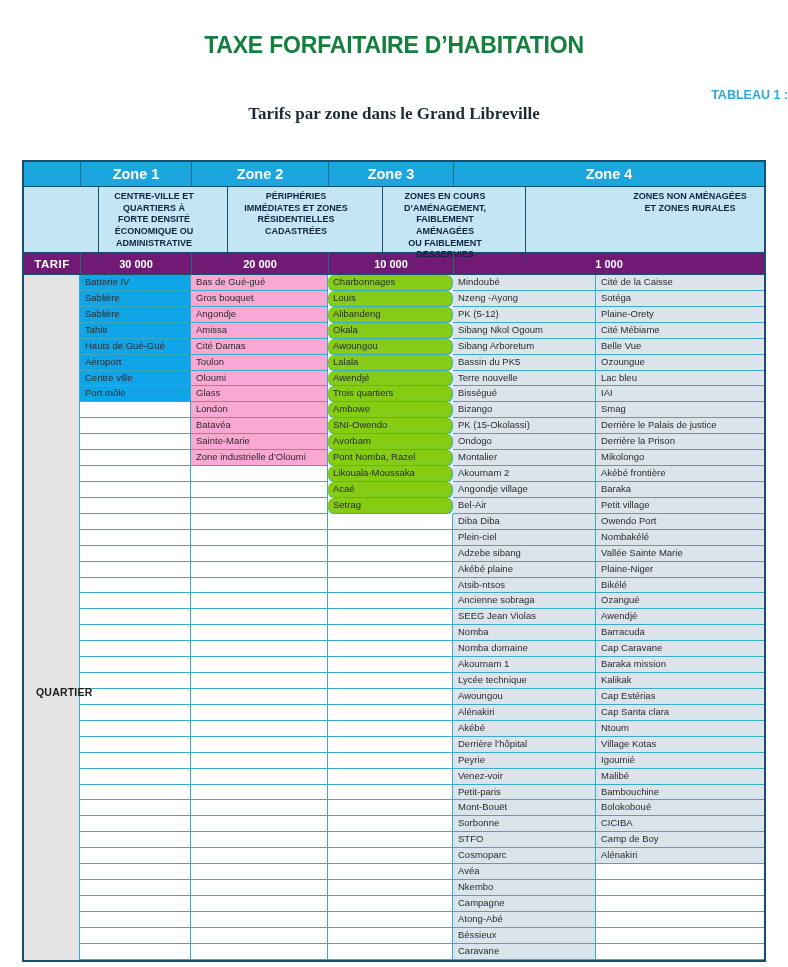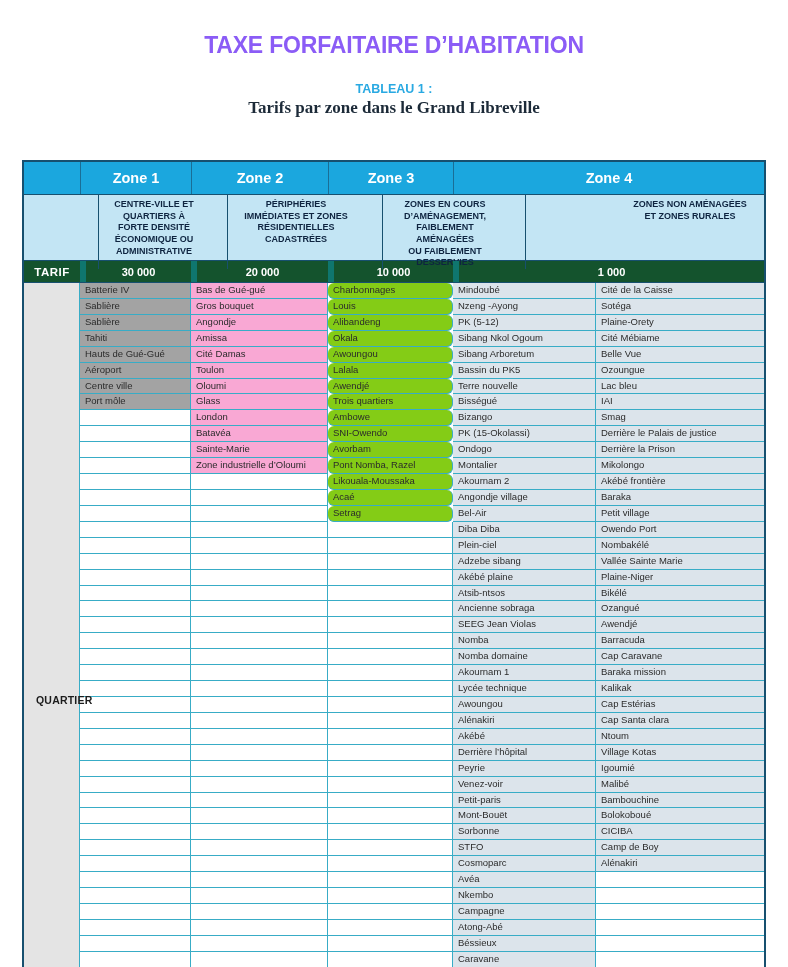--- a/index.html
+++ b/index.html
@@ -7,68 +7,68 @@
   body {
     width: 788px; height: 967px;
     font-family: "Liberation Sans", "DejaVu Sans", sans-serif;
     overflow: hidden; position: relative;
   }
   .page { width: 788px; height: 967px; position: relative; }
 
   
   .title {
     margin-top: 32px; text-align: center;
-    color: #8b5cf6; font-weight: bold; font-size: 23px; letter-spacing: -0.2px;
+    color: #15803d; font-weight: bold; font-size: 23px; letter-spacing: -0.2px;
   }
   .subtitle-label {
-    margin-top: 23px; text-align: center;
+    margin-top: 29px; text-align: right;
     color: #29a9e2; font-weight: bold; font-size: 12.5px;
   }
   .subtitle {
     margin-top: 2px; text-align: center;
     font-family: "Liberation Serif", "DejaVu Serif", serif;
     color: #1c2a38; font-weight: bold; font-size: 17px;
   }
 
   
   .tf-table {
     position: absolute; left: 22px; top: 128px; width: 744px;
     border: 2px solid #17506f; background: #ffffff;
   }
   .grid-cols {
     display: grid;
     grid-template-columns: 56px 111px 137px 125px 143px 168px;
   }
   
-  .zone-head { height: 32px; background: #1ba7de; }
+  .zone-head { height: 24px; background: #1ba7de; }
   .zone-head .zcell {
     color: #ffffff; font-weight: bold; font-size: 14.5px;
     display: flex; align-items: center; justify-content: center;
     border-left: 1px solid #1a6e96;
   }
   .zone-head .corner { border-left: none; }
   .zone-head .span2 { grid-column: span 2; }
 
   
   .desc-row { height: 66px; background: #c3e5f4; border-top: 1px solid #17506f; gap: 18px; }
   .desc-row .dcell {
     color: #0e2440; font-weight: bold; font-size: 9px; line-height: 1.3;
     text-align: center; padding: 4px 6px 0 6px;
     border-left: 1px solid #17506f;
     white-space: pre-line;
   }
   .desc-row .corner { border-left: none; }
   .desc-row .span2 { grid-column: span 2; }
 
   
-  .tarif-row { height: 22px; background: #14532d; border-top: 1px solid #17506f; }
+  .tarif-row { height: 22px; background: #701a75; border-top: 1px solid #17506f; }
   .tarif-row .tcell {
     color: #ffffff; font-weight: bold; font-size: 11px;
     display: flex; align-items: center; justify-content: center;
-    border-left: 6px solid #0f766e;
+    border-left: 1px solid #0f766e;
   }
   .tarif-row .corner { border-left: none; font-size: 11.5px; letter-spacing: 0.5px; }
   .tarif-row .span2 { grid-column: span 2; }
 
   
   .tbody {
     display: grid;
     grid-template-columns: 56px 111px 137px 125px 143px 168px;
     grid-auto-rows: 15.93px;
     border-top: 1px solid #17506f;
@@ -83,21 +83,21 @@
     text-align: center; color: #1c1c1c;
     font-weight: bold; font-size: 10.5px; letter-spacing: 0.2px;
   }
   .cell {
     border-right: 1px solid #38acc6; border-bottom: 1px solid #38acc6;
     font-size: 9.5px; color: #2b2b2b; line-height: 14.5px;
     padding-left: 5px; white-space: nowrap; overflow: hidden;
   }
   .cell.c4 + .cell.c4, .cell:nth-child(6n+1) { }
   .cell.last { border-right: none; }
-  .z1 { background: #a3a3a3; }
+  .z1 { background: #0ea5e9; }
   .z2 { background: #f9a8d4; }
   .z3 { background: #84cc16; border-radius: 6px; }
   .z4 { background: #dce4eb; }
   .empty { background: #ffffff; }
 </style>
 </head>
 <body>
 
 <div class="page">
 

